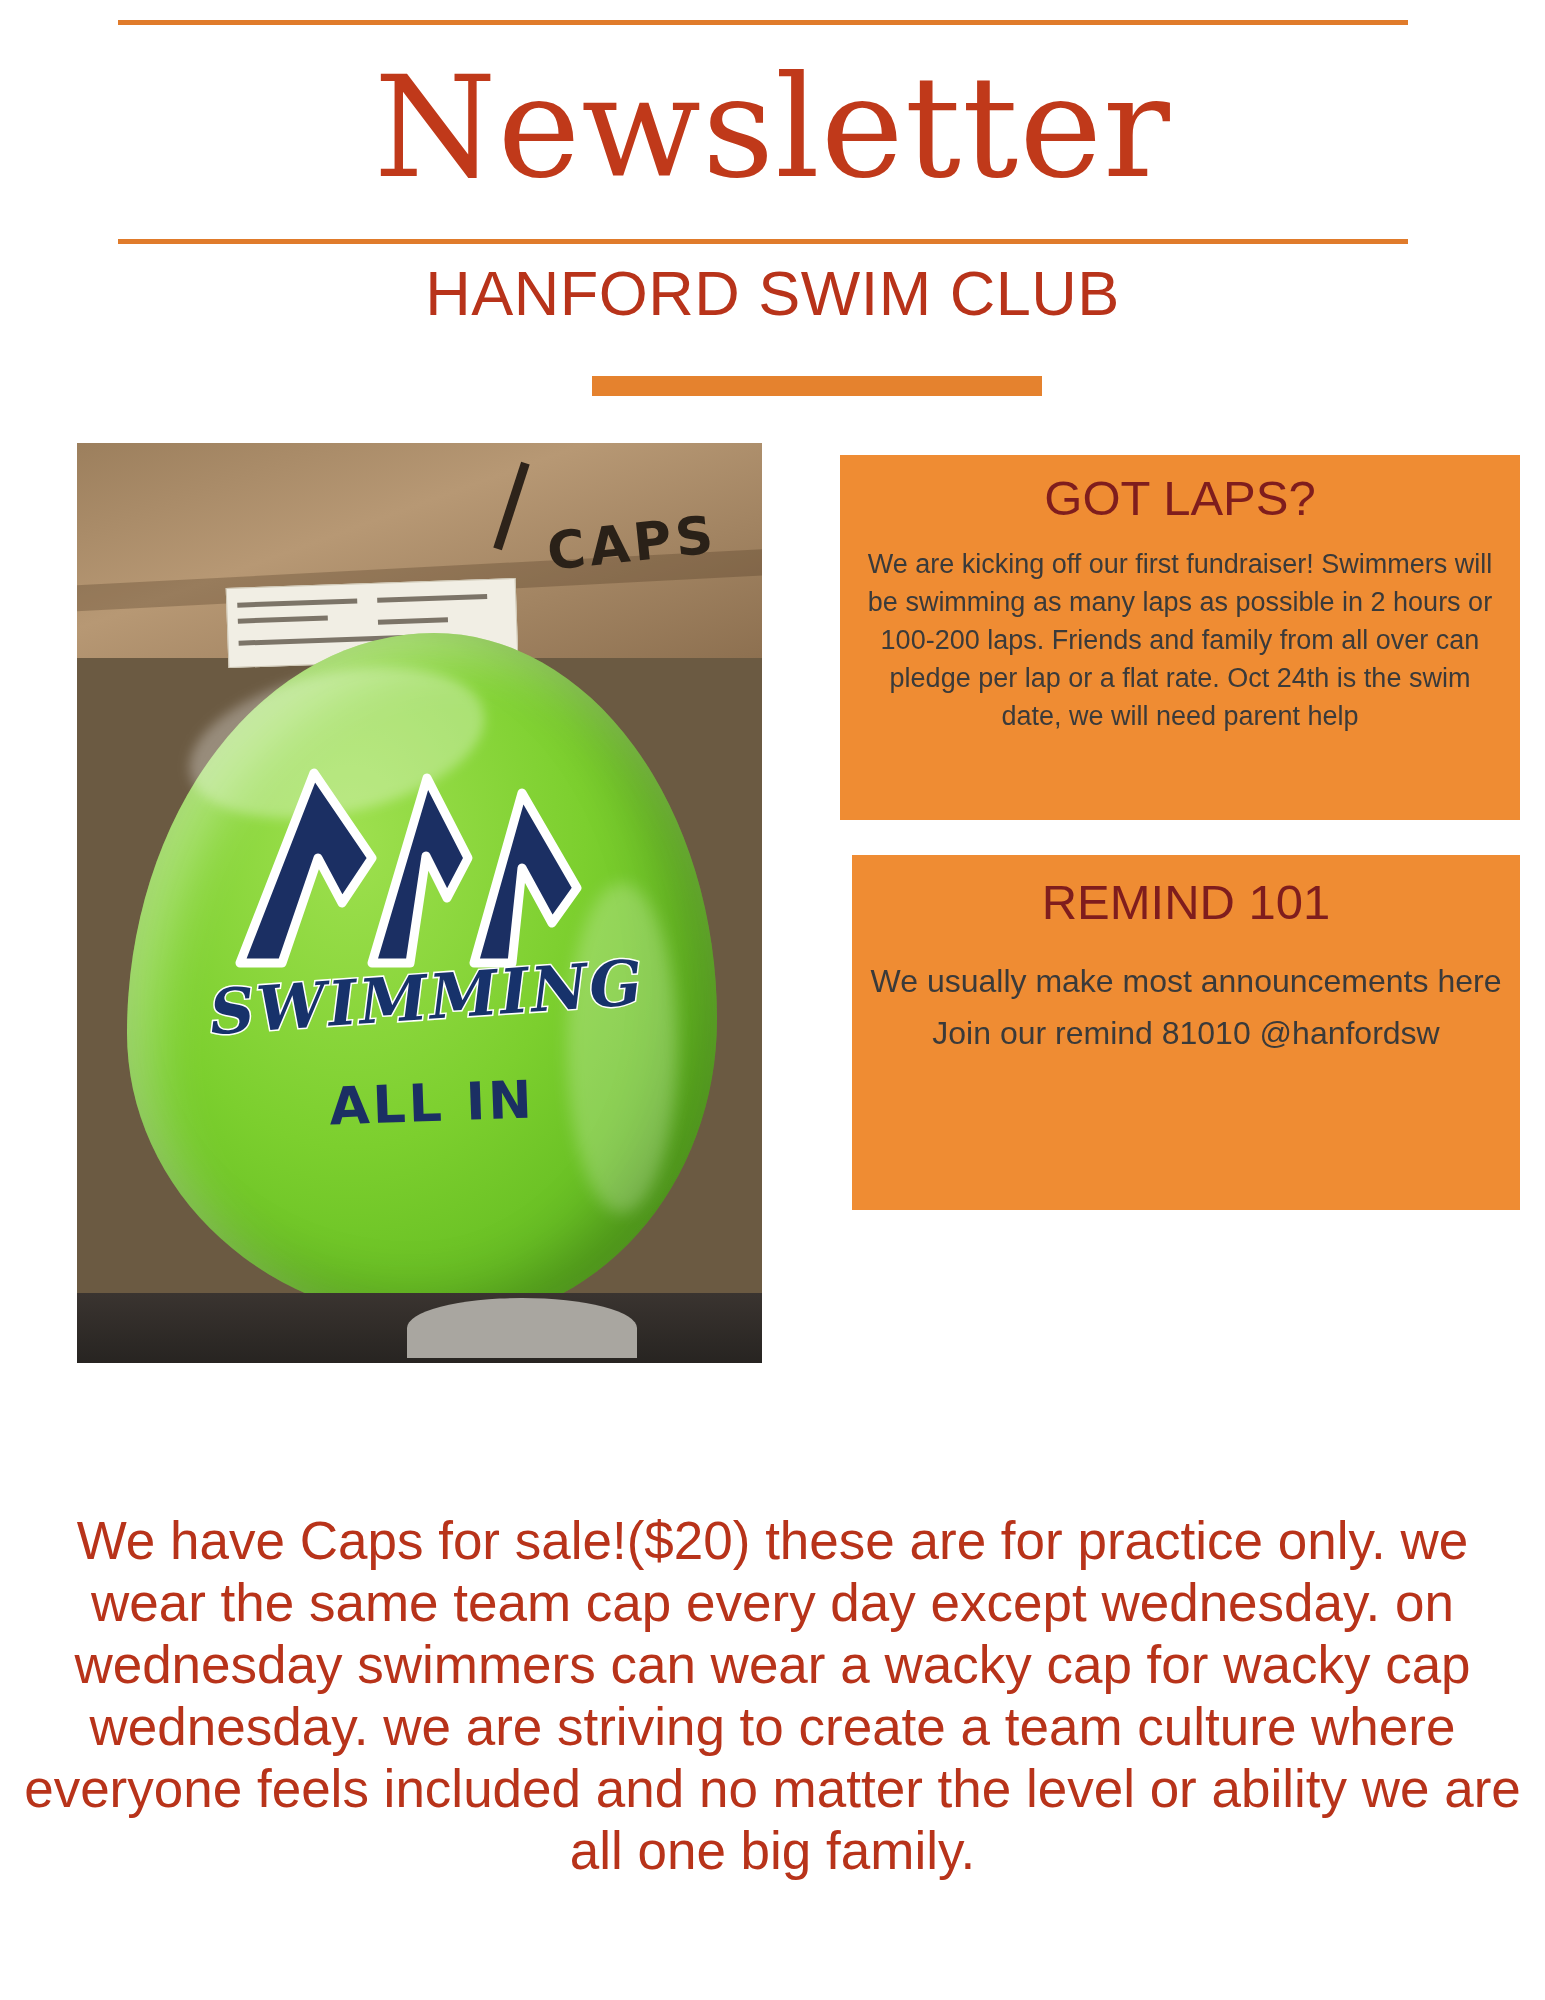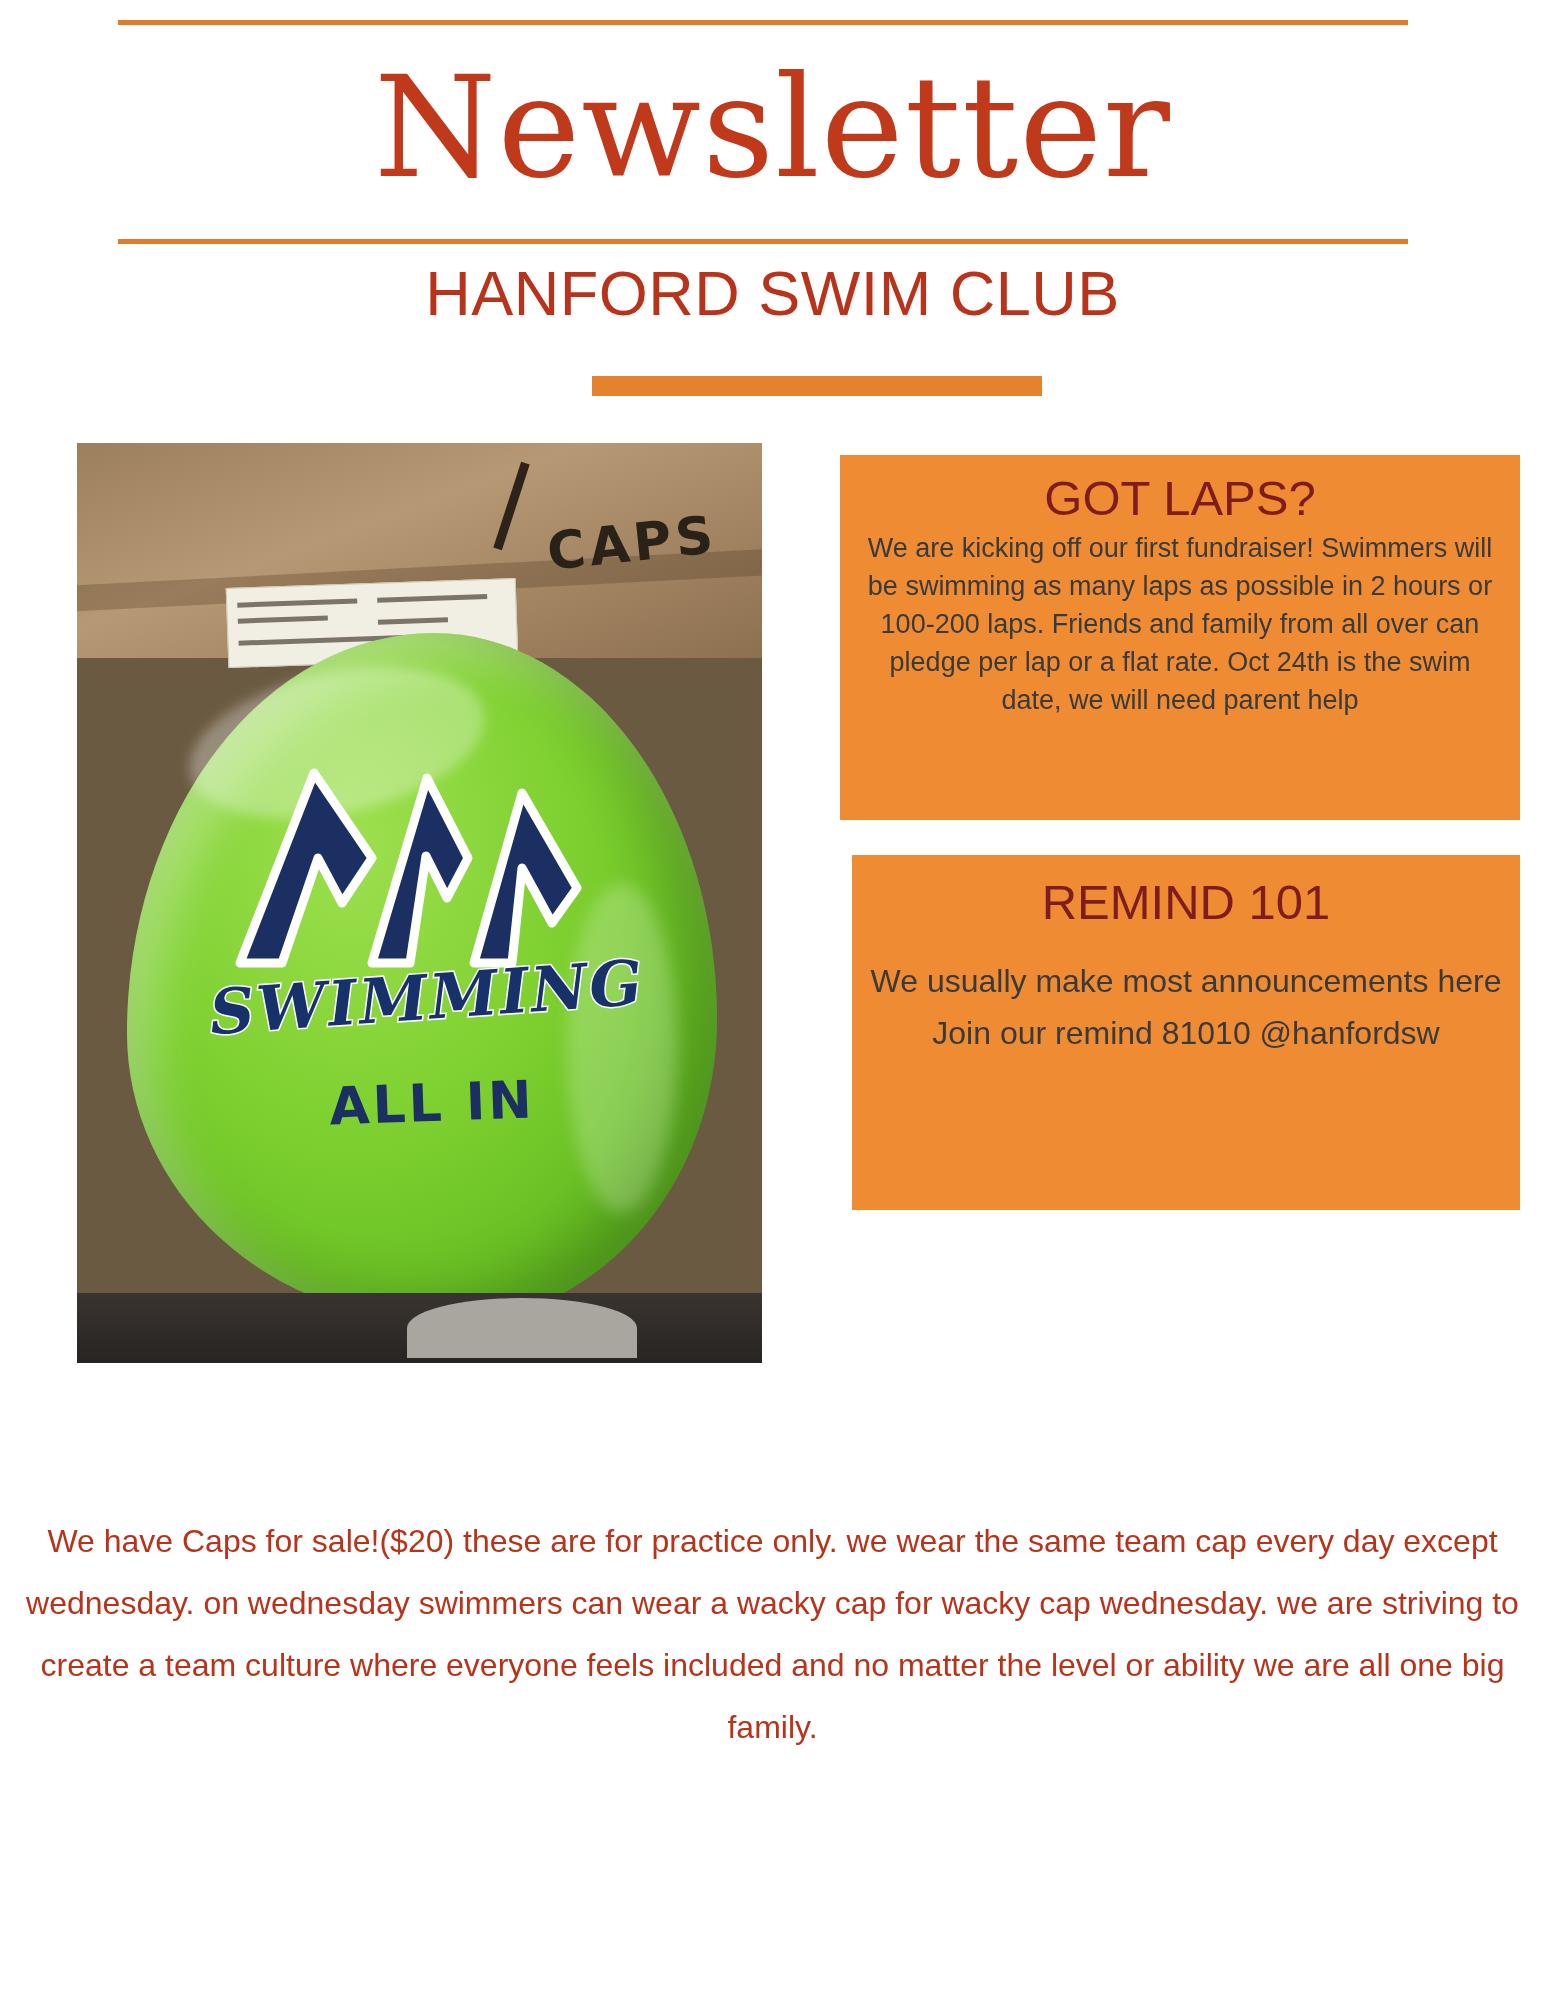--- a/index.html
+++ b/index.html
@@ -247,20 +247,21 @@
     font-size: 49px;
     line-height: 62px;
     color: #7f1d1d;
     font-weight: 400;
   }
   .panel-body {
     text-align: center;
     font-size: 27px;
     line-height: 38px;
     color: #3a3a3a;
+    margin-top: 16px;
   }
   .panel-remind .panel-body {
     font-size: 32px;
     line-height: 52px;
     margin-top: 22px;
   }
 
   
   .watermark {
     position: absolute;
@@ -273,21 +274,21 @@
     white-space: nowrap;
   }
 
   
   .bottom-text {
     position: absolute;
     left: 20px;
     top: 1510px;
     width: 1505px;
     text-align: center;
-    font-size: 32px;
+    font-size: 53px;
     line-height: 62px;
     color: #b8331a;
   }
 </style>
 </head>
 <body>
 
 <div class="page">
 
   <div class="rule rule-top"></div>

